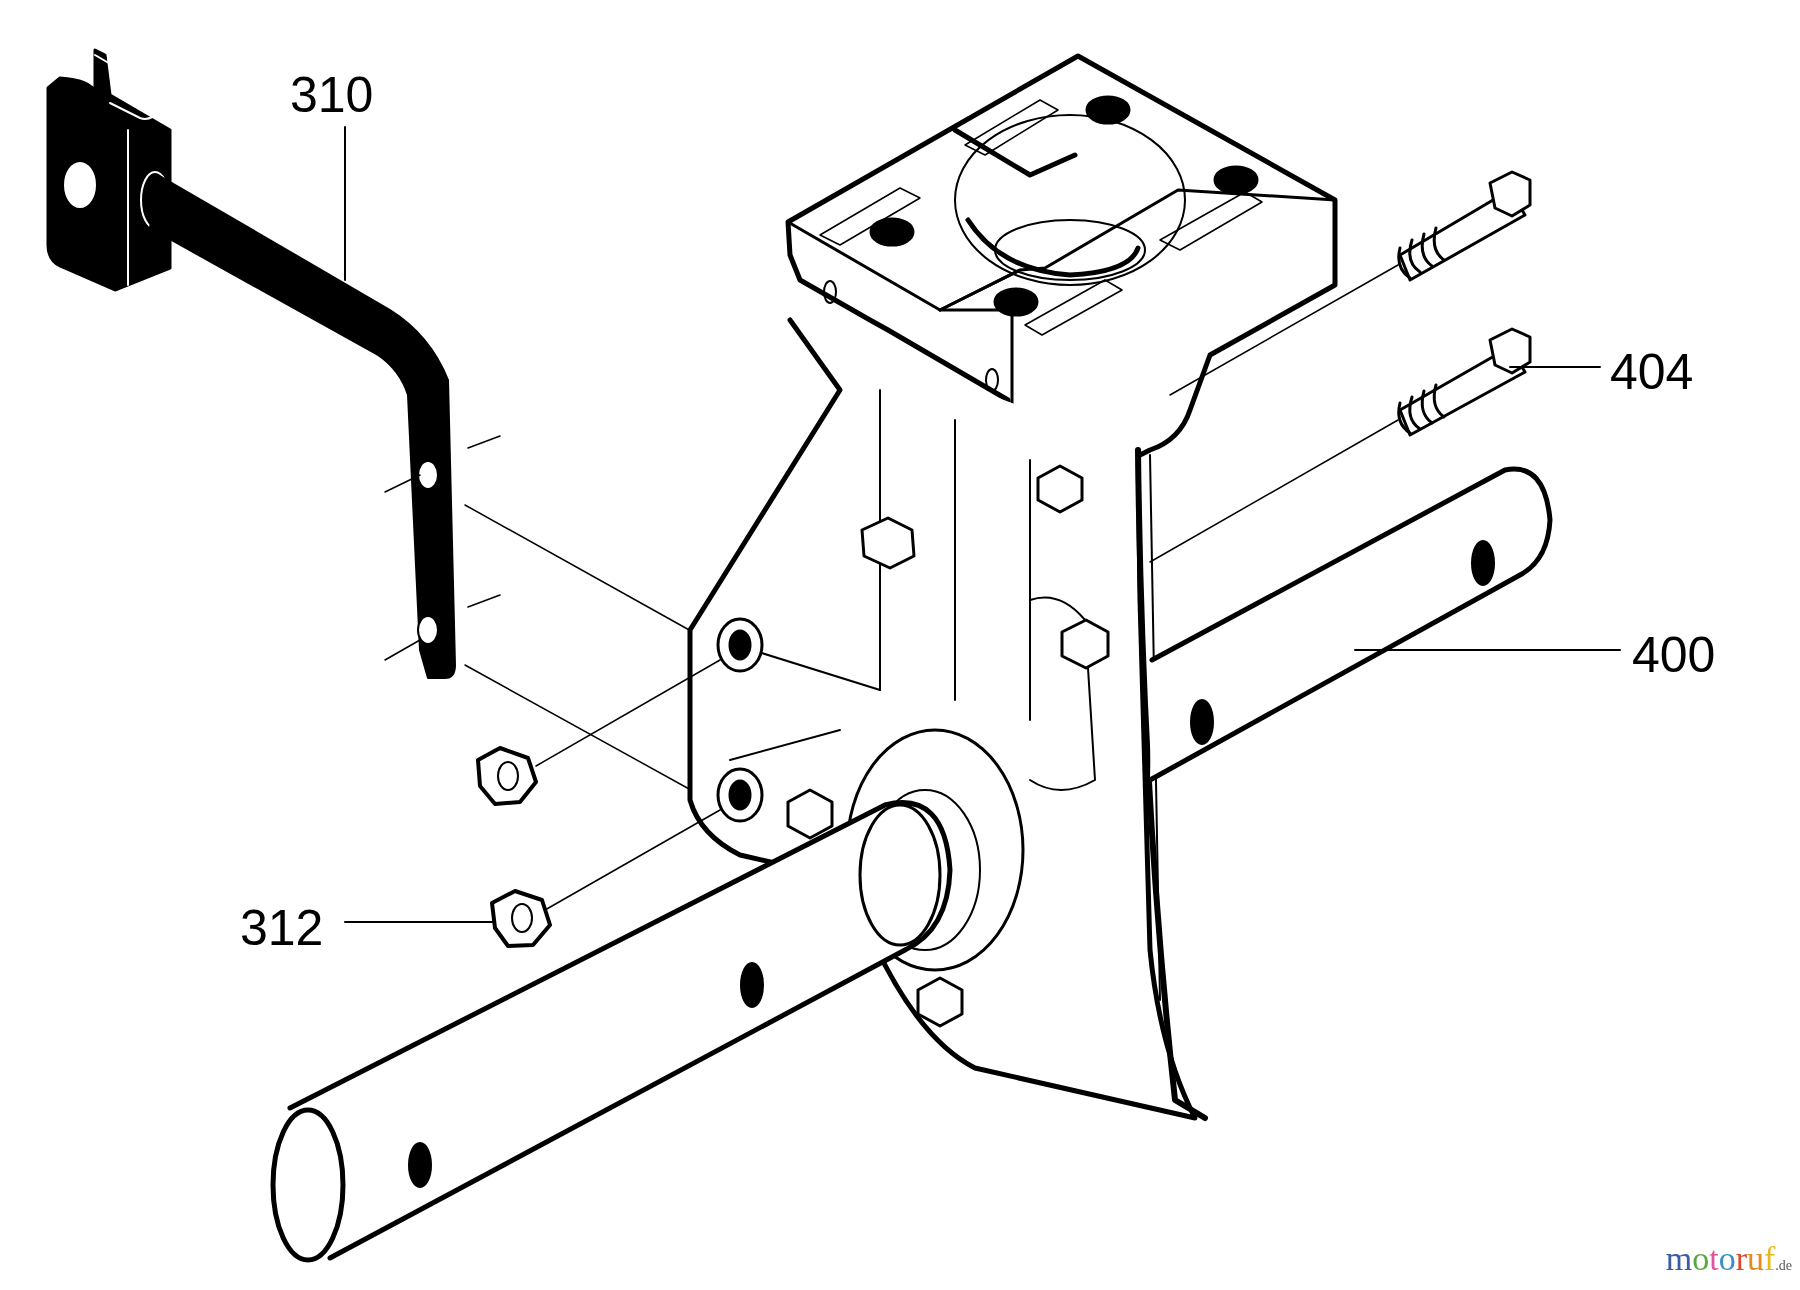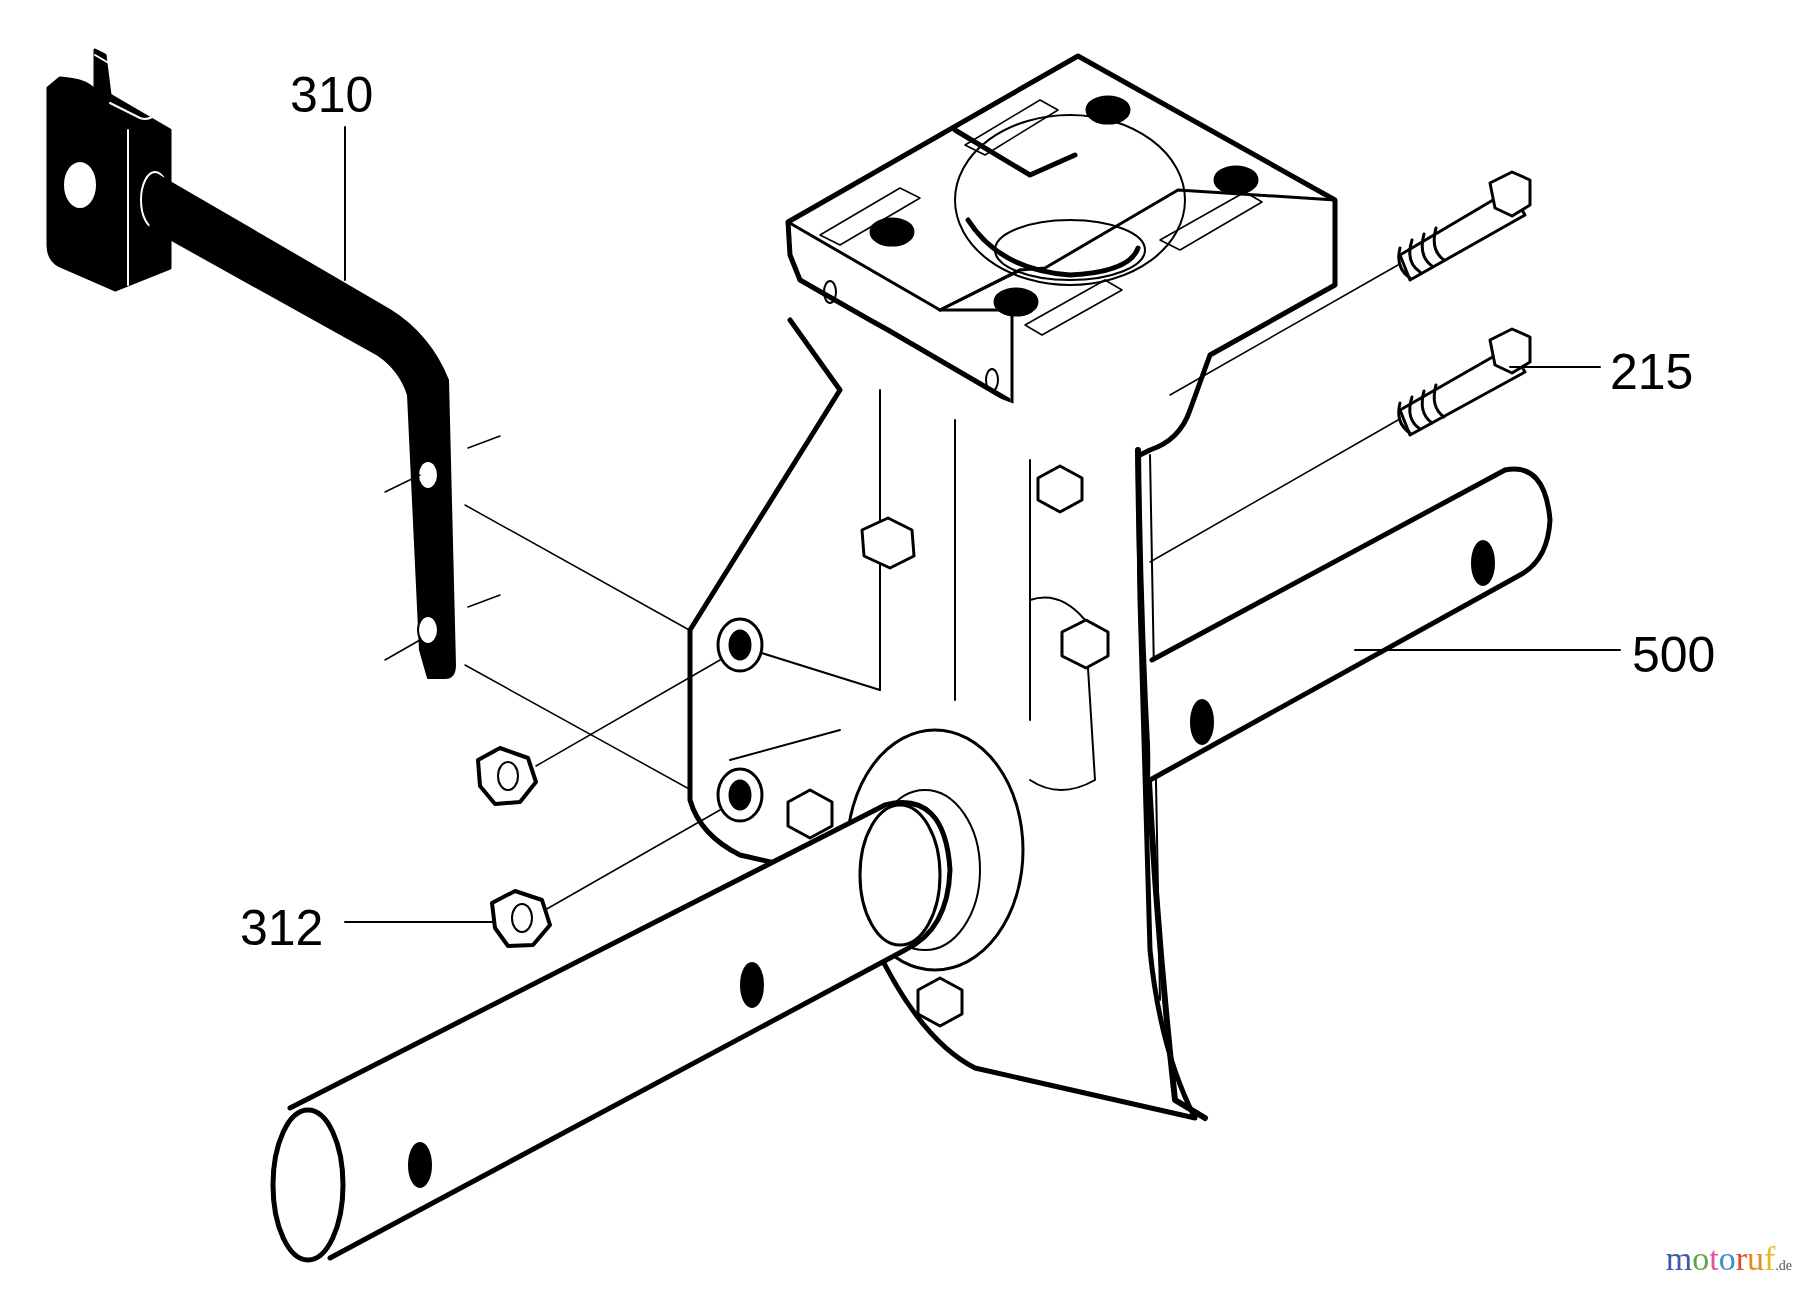--- a/index.html
+++ b/index.html
@@ -153,20 +153,20 @@
 
   <g stroke-width="2">
     <line x1="345" y1="127" x2="345" y2="280"></line>
     <line x1="1510" y1="367" x2="1600" y2="367"></line>
     <line x1="1355" y1="650" x2="1620" y2="650"></line>
     <line x1="345" y1="922" x2="495" y2="922"></line>
   </g>
 </svg>
 
 <div class="lbl" style="left:290px;top:70px;text-align:right;">310</div>
-<div class="lbl" style="left:1610px;top:347px;">215</div>
-<div class="lbl" style="left:1632px;top:630px;">500</div>
+<div class="lbl" style="left:1610px;top:347px;">404</div>
+<div class="lbl" style="left:1632px;top:630px;">400</div>
 <div class="lbl" style="left:240px;top:903px;">312</div>
 
 <div class="wm">
   <span style="color:#3b5ba8">m</span><span style="color:#5aa844">o</span><span style="color:#e0559a">t</span><span style="color:#3b8fc9">o</span><span style="color:#d84a2a">r</span><span style="color:#e38b1e">u</span><span style="color:#e6b91e">f</span><span class="de">.de</span>
 </div>
 </div>
 
 </body></html>

